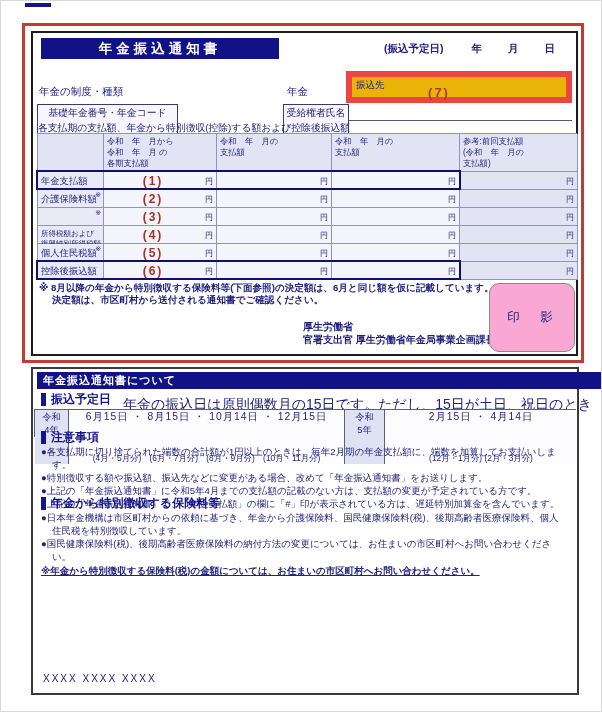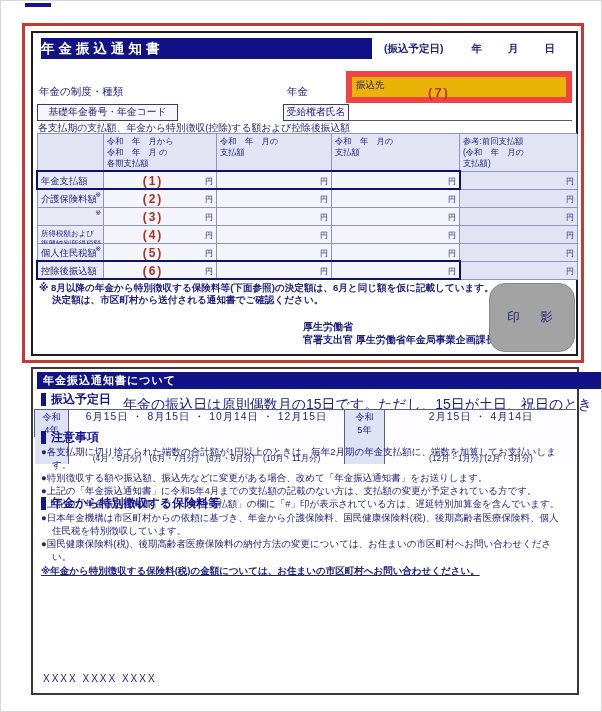--- a/index.html
+++ b/index.html
@@ -5,38 +5,38 @@
   * { margin:0; padding:0; box-sizing:border-box; }
   html,body { background:#fff; }
   body { width:602px; height:712px; font-family:"Liberation Sans","DejaVu Sans",sans-serif; color:#2b2b85; }
   .page { position:relative; width:602px; height:712px; background:#fff; overflow:hidden; border:1px solid #d8d8d8; }
 
   
   .corner-mark { position:absolute; left:24px; top:2px; width:26px; height:4px; background:#14148c; }
   .red-frame { position:absolute; left:21px; top:22px; width:562px; height:340px; border:3px solid #c23b35; background:#fff; }
   .black-frame { position:absolute; left:30px; top:30px; width:547px; height:325px; border:2px solid #1c1c1c; }
 
-  .title-bar { position:absolute; left:40px; top:37px; width:331px; height:21px; background:#121287;
-               color:#fff; font-weight:bold; font-size:13.5px; letter-spacing:4px; line-height:21px; }
+  .title-bar { position:absolute; left:40px; top:37px; width:238px; height:21px; background:#121287;
+               color:#fff; font-weight:bold; font-size:13.5px; letter-spacing:4px; text-align:center; line-height:21px; }
   .planned-date { position:absolute; left:383px; top:41px; width:186px; display:flex; align-items:center;
                   font-size:10.5px; font-weight:bold; color:#22227e; }
   .planned-date .u { margin-left:26px; }
   .planned-date .lbl { margin-right:2px; }
 
   .lab { position:absolute; font-size:10.5px; color:#22227e; }
   .pension-type { left:38px; top:84px; }
   .pension-word { left:286px; top:84px; }
 
   .transfer-box { position:absolute; left:345px; top:70px; width:226px; height:32px; border:6px solid #ef4444; background:#eab308; }
   .transfer-box .tb-label { position:absolute; left:4px; top:2px; font-size:9.5px; color:#22227e; }
   .transfer-box .tb-value { position:absolute; left:0; right:40px; top:8px; text-align:center;
                             color:#b5372a; font-weight:bold; font-size:13px; letter-spacing:2px; }
 
-  .mini-box { position:absolute; height:17px; border:1px solid #3a3a6e; background:#f6f6fc;
-              font-size:9.8px; text-align:center; line-height:15px; color:#22227e;font-family:Liberation Mono, monospace; }
+  .mini-box { position:absolute; height:30px; border:1px solid #3a3a6e; background:#f6f6fc;
+              font-size:9.8px; text-align:center; line-height:15px; color:#22227e; }
   .basic-box { left:36px; top:103px; width:141px; }
   .recipient-box { left:282px; top:103px; width:66px; }
   .recipient-cell { position:absolute; left:348px; top:103px; width:223px; height:17px; border-bottom:1px solid #55557e; }
 
   .caption { position:absolute; left:37px; top:121px; font-size:9.8px; color:#22227e; }
 
   
   .ptable { position:absolute; left:36px; top:132px; width:540px;
             display:grid; grid-template-columns:66px 113px 115px 128px 118px;
             grid-template-rows:38px repeat(6,18px);
@@ -53,21 +53,21 @@
           color:#ae2e22; font-weight:bold; font-size:12px; letter-spacing:2px; }
   .hl { position:absolute; left:35px; width:425px; height:20px; border:2px solid #0f0f70; pointer-events:none; }
   .hl1 { top:169px; } .hl2 { top:259px; }
 
   .footnote { position:absolute; left:38px; top:281px; font-size:9.6px; font-weight:bold; color:#22227e; line-height:12px; }
   .footnote .l2 { padding-left:13px; }
 
   .issuer { position:absolute; left:302px; top:320px; font-size:10px; font-weight:bold; color:#22227e; line-height:12.5px; }
 
   .seal-box { position:absolute; left:488px; top:282px; width:86px; height:69px;
-              border:1.5px solid #8a8a8a; border-radius:16px; background:#a3a3a3;
+              border:1.5px solid #8a8a8a; border-radius:10px; background:#f9a8d4;
               display:flex; align-items:center; justify-content:center;
               font-size:12.5px; color:#22227e; letter-spacing:4px; }
 
   
   .bottom-frame { position:absolute; left:30px; top:366px; width:548px; height:328px; border:2px solid #3a3a3a; background:#fff; }
   .bottom-bar { position:absolute; left:36px; top:371px; width:596px; height:17px; background:#121287;
                 color:#fff; font-weight:bold; font-size:11px; line-height:17px; padding-left:6px; letter-spacing:1px; }
 
   .sec-head { position:absolute; color:#14148c; font-weight:bold; font-size:12px;
               border-left:5px solid #14148c; padding-left:5px; line-height:13px; }

